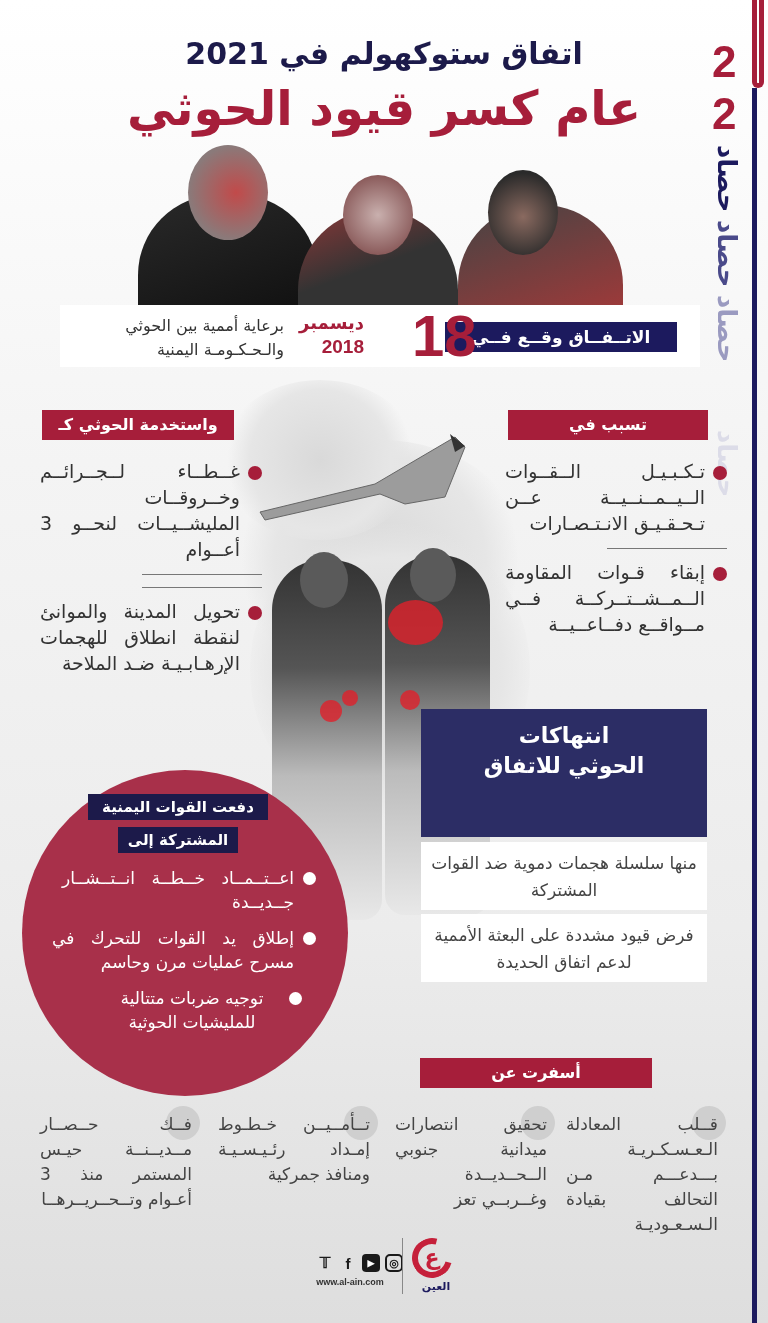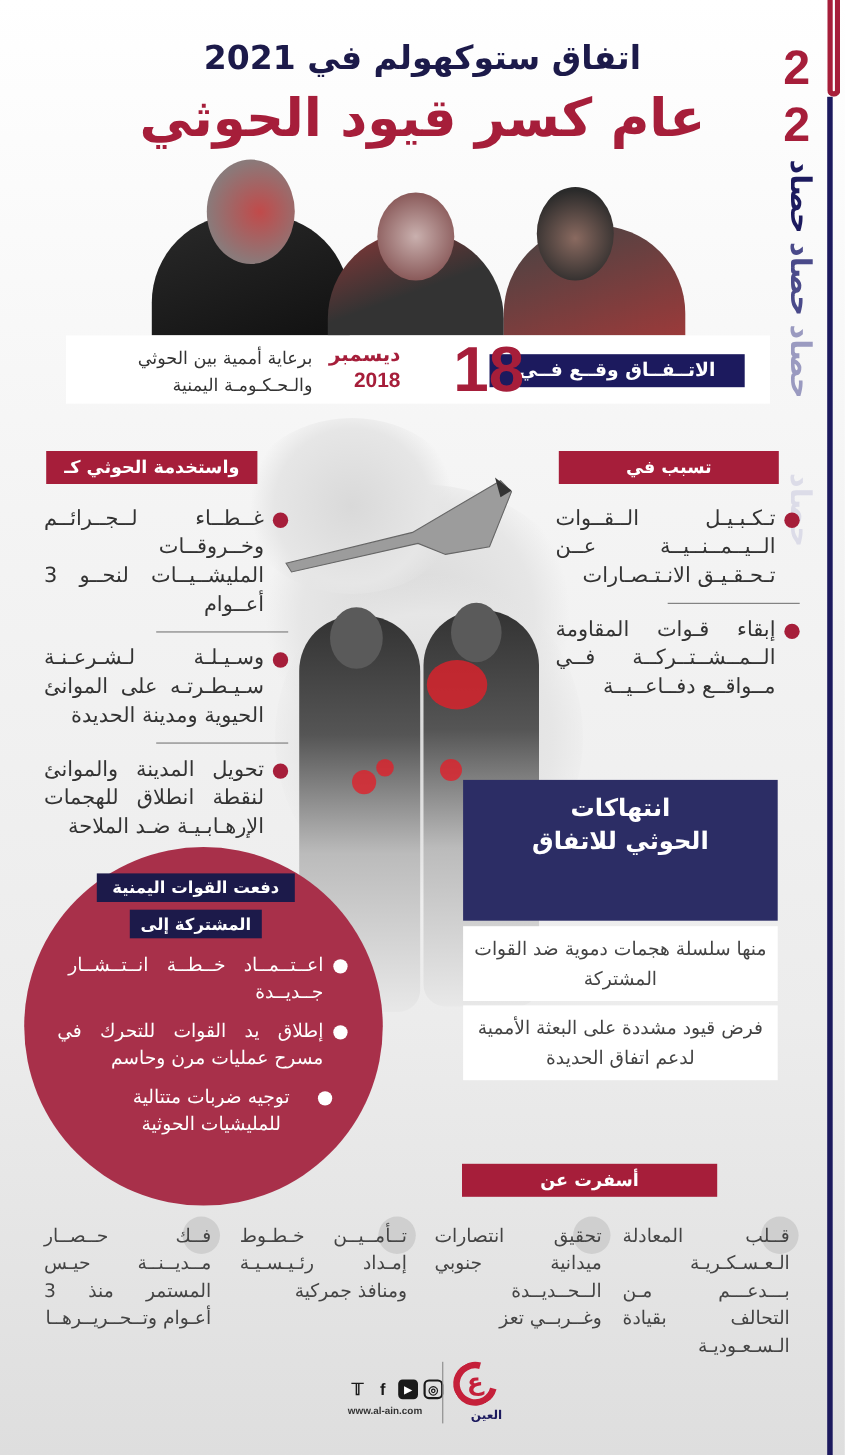--- a/index.html
+++ b/index.html
@@ -62,21 +62,21 @@
   .result-dot { position:absolute; right:-8px; top:-6px; width:34px; height:34px; border-radius:50%; background:#cfcfcf; z-index:-1; }
   .result-text { position:relative; }
 
   
   .footer-social { position:absolute; left:316px; top:1254px; display:flex; gap:5px; direction:ltr; }
   .soc { width:18px; height:18px; display:flex; align-items:center; justify-content:center; color:#1a1a1a; font-weight:bold; font-size:15px; font-family:"Liberation Sans", sans-serif; }
   .footer-url { position:absolute; left:300px; top:1277px; width:100px; text-align:center; direction:ltr; font-family:"Liberation Sans", sans-serif; font-size:9px; font-weight:bold; color:#333; }
   .footer-sep { position:absolute; left:402px; top:1238px; width:1px; height:56px; background:#888; }
   .logo-ring { position:absolute; left:412px; top:1238px; width:40px; height:40px; border-radius:50%; border:6px solid #c5203a; border-right-color:transparent; transform:rotate(-30deg); }
   .logo-glyph { position:absolute; left:412px; top:1238px; width:40px; height:40px; text-align:center; line-height:40px; color:#c5203a; font-weight:bold; font-size:22px; }
-  .logo-text { position:absolute; left:428px; top:1280px; width:48px; text-align:left; font-size:11px; font-weight:bold; color:#1c1a5e; }
+  .logo-text { position:absolute; left:412px; top:1280px; width:48px; text-align:center; font-size:11px; font-weight:bold; color:#1c1a5e; }
 </style>
 </head>
 <body>
 
 <div class="year-red-bar"></div>
 <div class="year-navy-line"></div>
 <div class="year-digit" style="left:712px; top:40px;">2</div>
 <div class="year-digit" style="left:712px; top:92px;">2</div>
 <div class="year-digit" style="left:744px; top:-2px; font-size:0;">0</div>
 <div class="year-digit" style="left:744px; top:90px; font-size:0;">1</div>
@@ -146,24 +146,20 @@
   </div>
 </div>
 
 <div class="section-head" style="left:42px; top:410px; width:192px;">واستخدمة الحوثي كـ</div>
 <div class="bullet-list" style="left:40px; top:458px; width:222px;">
   <div class="bullet-item">
     <span class="bullet-dot"></span>
     <span>غــطــاء لــجــرائــم وخــروقــات المليشــيــات لنحــو 3 أعــوام</span>
   </div>
   <div class="divider"></div>
-  <div class="bullet-item">
-    <span class="bullet-dot"></span>
-    <span>وسـيـلـة لـشـرعـنـة سـيـطـرتـه على الموانئ الحيوية ومدينة الحديدة</span>
-  </div>
   <div class="divider"></div>
   <div class="bullet-item">
     <span class="bullet-dot"></span>
     <span>تحويل المدينة والموانئ لنقطة انطلاق للهجمات الإرهـابـيـة ضـد الملاحة</span>
   </div>
 </div>
 
 <div class="viol-box">
   <div class="viol-title">انتهاكات</div>
   <div class="viol-title" style="margin-top:0;">الحوثي للاتفاق</div>

